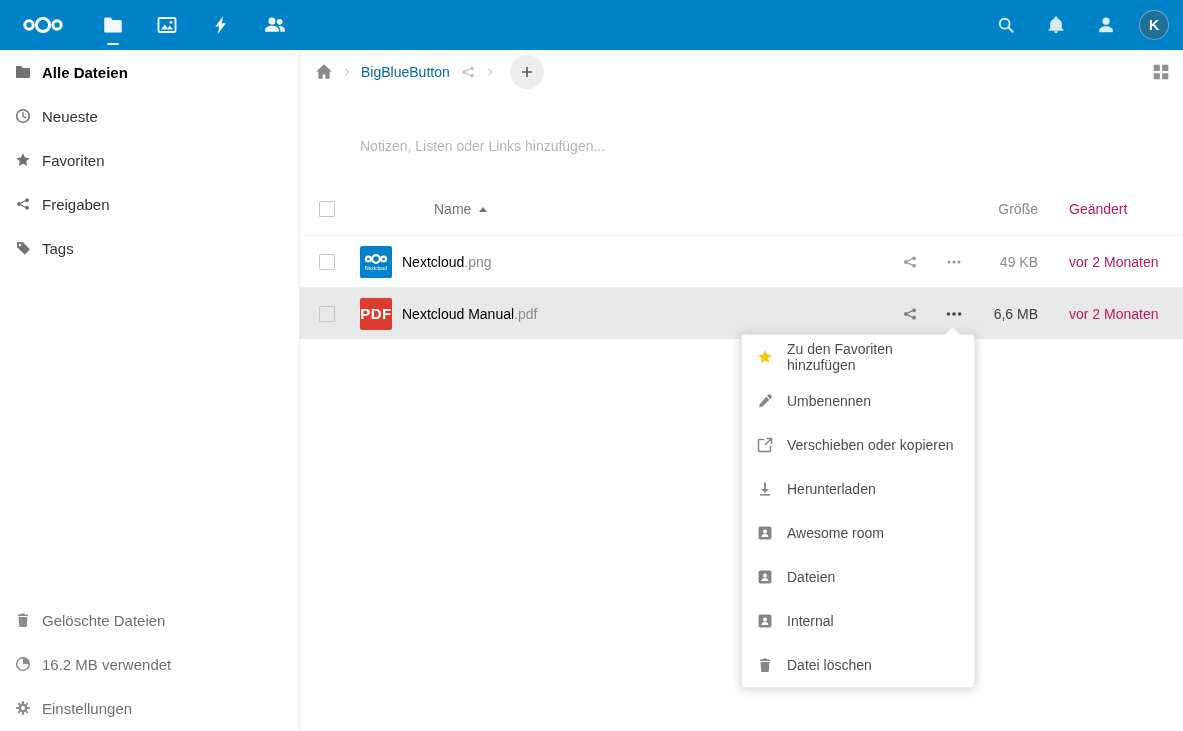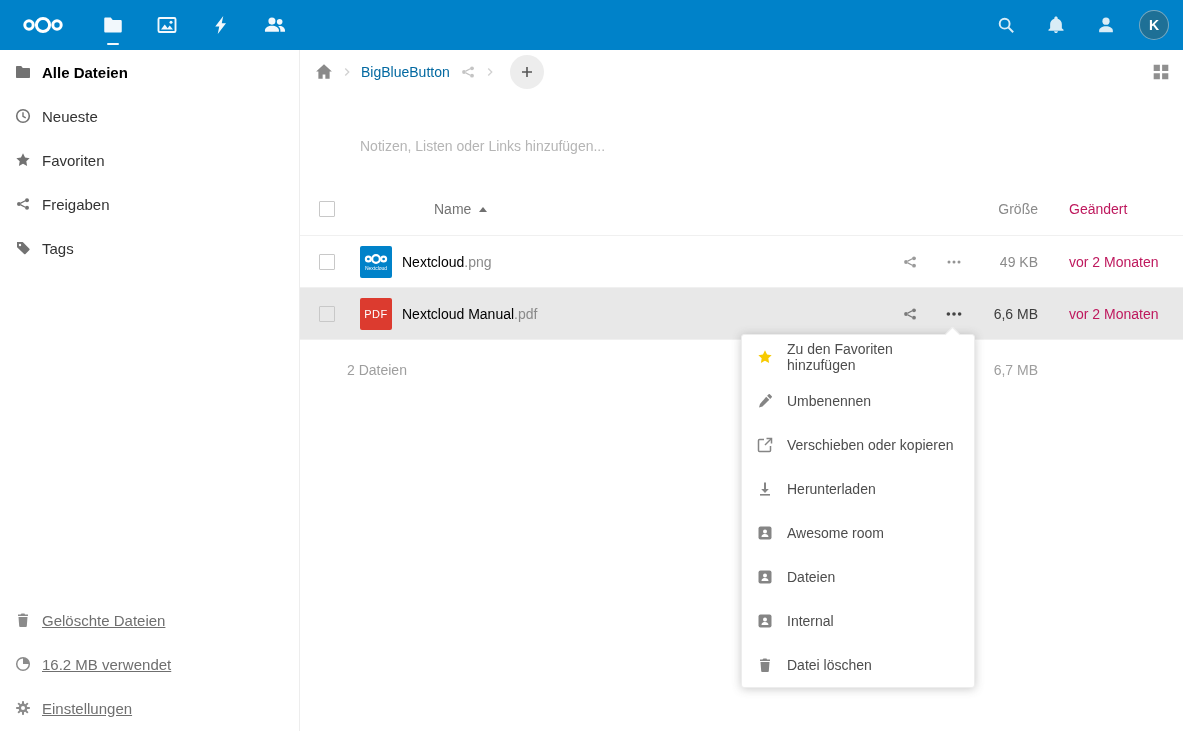--- a/index.html
+++ b/index.html
@@ -28,21 +28,21 @@
     justify-content:center; margin-left:8px; cursor:pointer; border:1px solid rgba(255,255,255,.4); }
 
   
   .sidebar { position:absolute; top:50px; left:0; bottom:0; width:300px; background:#fff;
     border-right:1px solid #ededed; display:flex; flex-direction:column; z-index:5; }
   .nav-item { display:flex; align-items:center; height:44px; padding:12px 15px;
     color:#333; font-size:15px; cursor:pointer; }
   .nav-item .nicon { width:16px; height:16px; margin-right:11px; color:#000; opacity:.55; flex:none; }
   .nav-item.active { font-weight:bold; color:#000; }
   .sidebar-footer { margin-top:auto; padding-bottom:1px; }
-  .sidebar-footer .nav-item { color:#6f6f6f;text-decoration:underline; }
+  .sidebar-footer .nav-item { color:#6f6f6f; }
   .sidebar-footer .nav-item .nicon { opacity:.45; }
 
   
   .main { position:absolute; top:50px; left:300px; right:0; bottom:0; background:#fff; }
   .crumb-bar { position:relative; display:flex; align-items:center; height:44px; padding-left:15px; }
   .crumb-home { width:18px; height:18px; color:#5a5a5a; opacity:.7; cursor:pointer; }
   .crumb-sep { margin:0 7px; opacity:.9; }
   .crumb-name { font-weight:normal; color:#0369a1; cursor:pointer; }
   .crumb-share { margin-left:10px; color:#c4c4c4; cursor:pointer; }
   .add-btn { width:34px; height:34px; border-radius:50%; background:#ededed; border:none;
@@ -81,21 +81,21 @@
 
   .frow.summary { border-top:1px solid #f0f0f0; height:60px; }
   .sum-left { flex:1; padding-left:47px; color:#9e9e9e; }
   .frow.summary .col-size { color:#9e9e9e; }
 
   
   .thumb { width:32px; height:32px; border-radius:2px; position:relative; overflow:hidden; }
   .thumb-nc { background:#0082c9; display:flex; flex-direction:column; align-items:center; justify-content:center; }
   .thumb-nc .thumb-text { color:#fff; font-size:5px; line-height:6px; }
   .thumb-pdf { background:#dc3b2f; display:flex; align-items:center; justify-content:center; }
-  .thumb-pdf .pdf-text { color:#fff; font-size:11px; font-weight:normal; letter-spacing:.5px; }
+  .thumb-pdf .pdf-text { color:#fff; font-size:15px; font-weight:bold; letter-spacing:.5px; }
 
   
   .context-menu { position:absolute; left:741px; top:334px; width:234px; background:#fff;
     border:1px solid #ededed; border-radius:3px; box-shadow:0 1px 10px rgba(77,77,77,.3);
     z-index:30; padding:0; }
   .context-menu::before { content:""; position:absolute; top:-6px; left:205px; width:10px; height:10px;
     background:#fff; border-left:1px solid #ededed; border-top:1px solid #ededed; transform:rotate(45deg); }
   .menu-item { display:flex; align-items:center; height:44px; padding:0 15px;
     color:#4d4d4d; cursor:pointer; }
   .menu-item .micon { width:16px; height:16px; margin-right:14px; color:#222; opacity:.55; flex:none; }
@@ -368,27 +368,20 @@
         <svg width="18" height="18" viewBox="0 0 16 16" fill="currentColor">
           <circle cx="3" cy="8" r="1.6"></circle>
             <circle cx="8" cy="8" r="1.6"></circle>
             <circle cx="13" cy="8" r="1.6"></circle>
         </svg>
       </div>
       <div class="col-size">6,6 MB</div>
       <div class="col-mod">vor 2 Monaten</div>
     </div>
 
-    <div class="frow summary">
-      <div class="sum-left">2 Dateien</div>
-      <div class="col-act"></div>
-      <div class="col-act"></div>
-      <div class="col-size">6,7 MB</div>
-      <div class="col-mod"></div>
-    </div>
 
   </div>
 </main>
 
 <div class="context-menu">
   <div class="menu-item">
     <span class="micon fav">
       <svg viewBox="0 0 16 16" fill="currentColor">
           <path d="M8 1.3l2.05 4.16 4.59.67-3.32 3.23.78 4.57L8 11.77l-4.1 2.16.78-4.57L1.36 6.13l4.59-.67z"></path>
         </svg>

